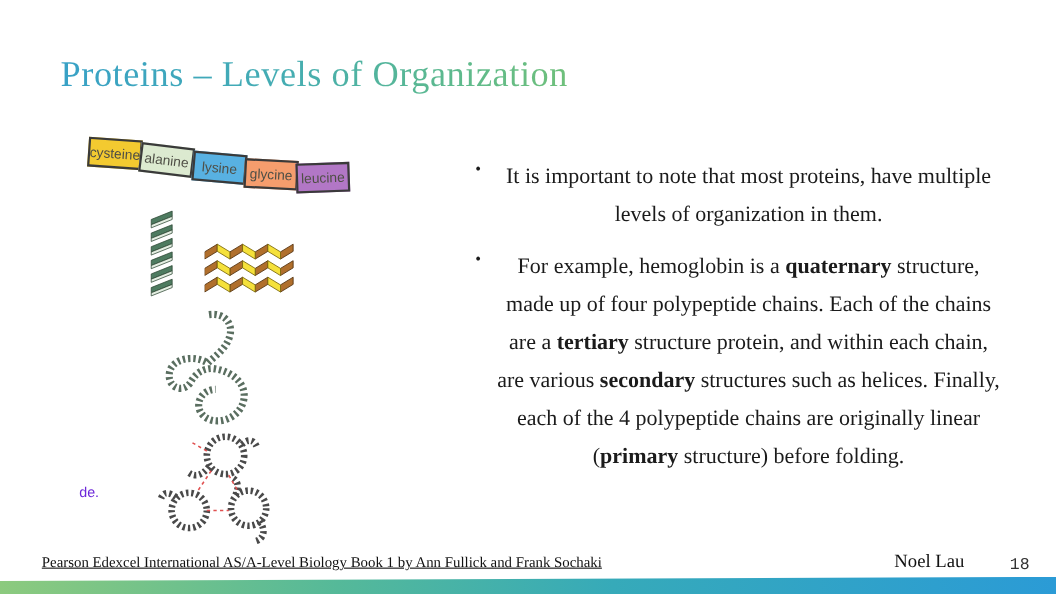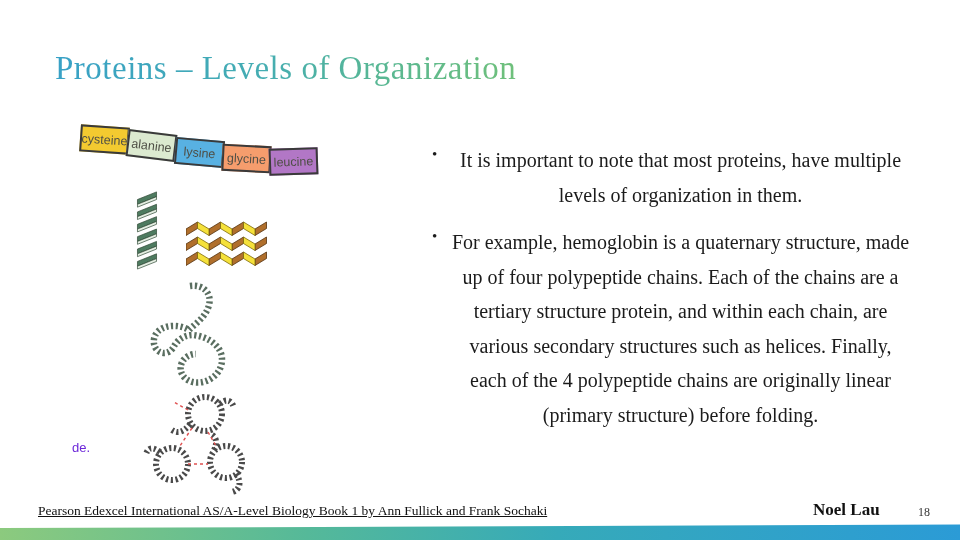--- a/index.html
+++ b/index.html
@@ -44,34 +44,34 @@
   .trunc-label {
     position:absolute; left:12px; top:328px;
     font-family:"Liberation Sans", sans-serif; font-size:13px; color:#6d28d9;
   }
 
   
   .bullets { position:absolute; left:432px; top:143px; width:478px; color:#1b1b1b; }
   .bullet { display:flex; margin-bottom:13px; }
   .bullet .dot { width:19px; flex:0 0 19px; font-size:15px; padding-top:3px; color:#1b1b1b; }
   .bullet .txt { font-size:20px; line-height:34.5px;text-align:center; }
-  .bullet .b { font-weight:normal; }
+  .bullet .b { font-weight:bold; }
 
   
   .citation {
     position:absolute; left:38px; top:503px;
     font-size:13.5px; color:#111111; white-space:nowrap;text-decoration:underline;
   }
   .author {
     position:absolute; left:813px; top:500px;
-    font-size:17px; color:#111111;font-weight:bold;
+    font-size:17px; color:#111111;
   }
   .page-num {
     position:absolute; left:918px; top:505px;
-    font-size:12px; color:#333333;
+    font-size:15px; color:#333333;font-family:Liberation Mono, monospace;
   }
   .bottom-bar {
     position:absolute; left:0; top:522px; width:960px; height:18px;
     background:linear-gradient(90deg,#8cca7e 0%,#55b999 32%,#36aab9 58%,#2b9bd6 100%);
     clip-path:polygon(0 34%, 100% 14%, 100% 100%, 0 100%);
   }
 </style>
 </head>
 <body>
 

